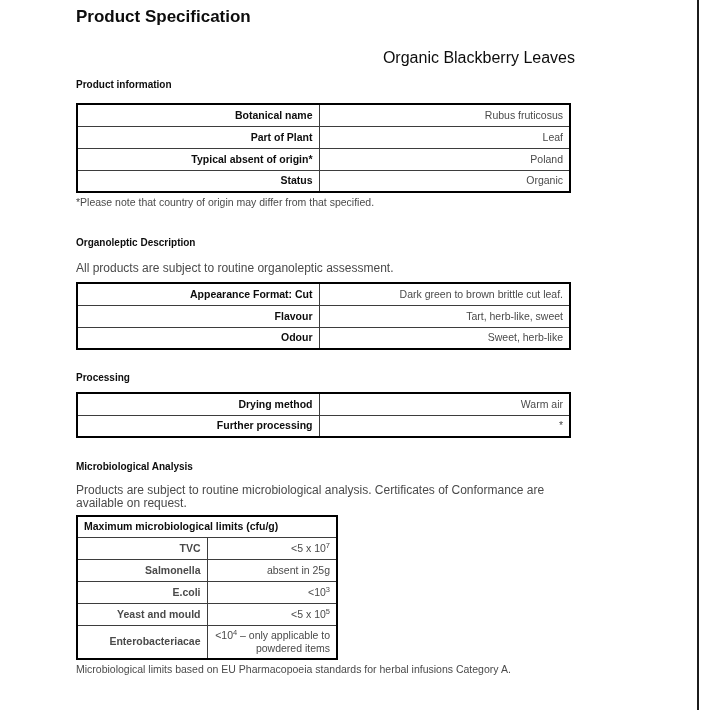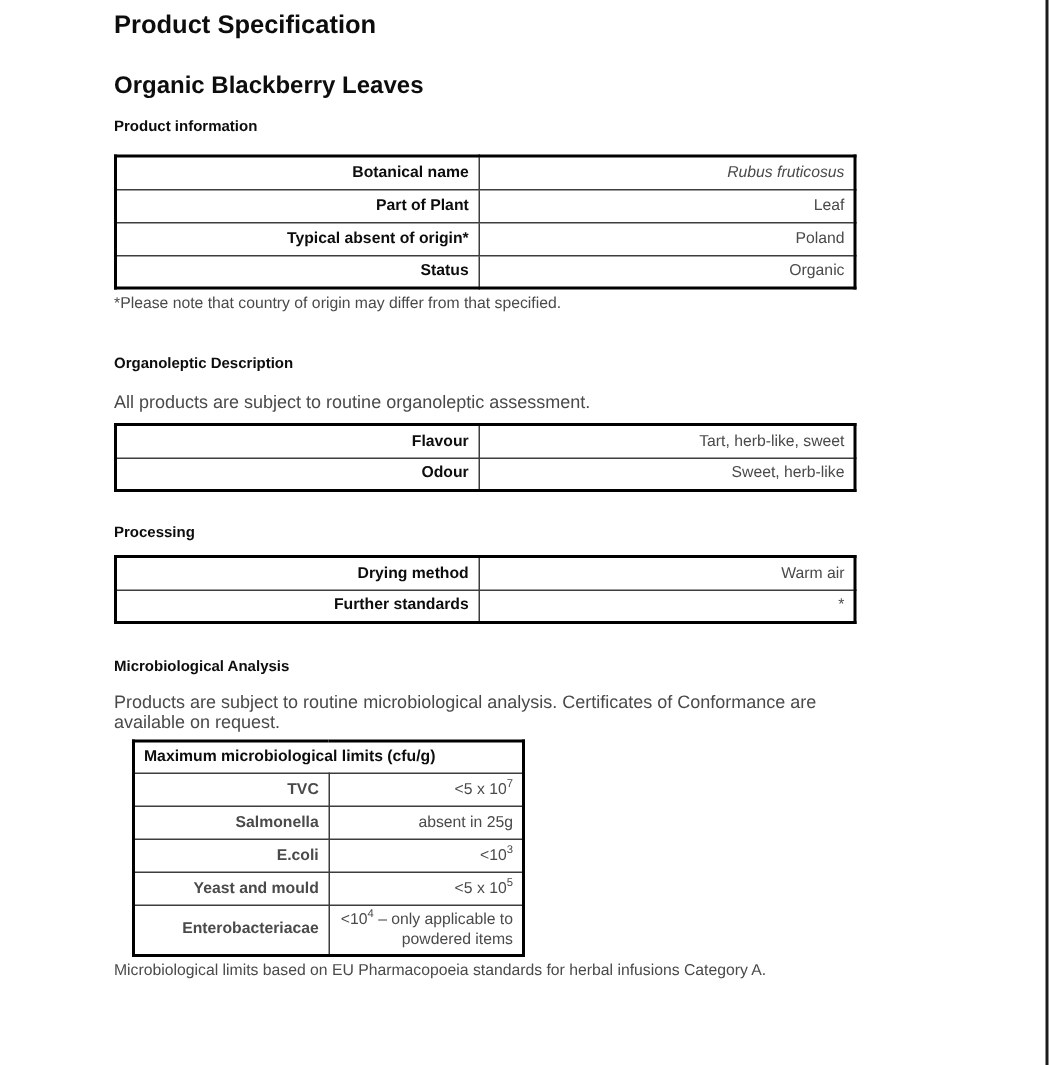--- a/index.html
+++ b/index.html
@@ -16,22 +16,22 @@
     position: absolute; top: 0; left: 697px;
     width: 2px; height: 710px; background: #1c1c1c;
   }
   .content { padding: 6px 0 0 76px; width: 575px; }
 
   .doc-title {
     font-size: 17px; font-weight: bold; color: #0d0d0d;
     margin: 0; line-height: 21px;
   }
   .product-title {
-    font-size: 16px; font-weight: bold; color: #0d0d0d;
-    margin: 21px 0 0 0; line-height: 20px;
+    font-size: 16px; font-weight: normal; color: #0d0d0d;
+    margin: 21px 0 0 0; line-height: 20px; text-align: right;
   }
   .section-heading {
     font-size: 10px; font-weight: bold; color: #0d0d0d;
     margin: 0; line-height: 15px;
   }
   #product-info-heading { margin-top: 9px; }
   #organoleptic-heading { margin-top: 26px; }
   #processing-heading   { margin-top: 20px; }
   #micro-heading        { margin-top: 21px; }
 
@@ -41,37 +41,37 @@
   }
   #micro-intro { margin-top: 10px; }
 
   table {
     border-collapse: collapse;
     border: 2px solid #000;
     table-layout: fixed;
     margin-top: 7px;
   }
   #product-info-table { margin-top: 11px; }
-  #micro-table { margin-top: 5px; margin-left: 12px; }
+  #micro-table { margin-top: 5px; }
 
   .kv-table { width: 495px; }
   .kv-table td:first-child { width: 242px; }
 
   td {
     border: 1px solid #3d3d3d;
     font-size: 10.5px;
     padding: 3px 6px;
     height: 22px;
     vertical-align: middle;
     line-height: 13px;
     text-align: right;
   }
   td.label { font-weight: bold; color: #0d0d0d; }
   td.value { color: #4a4a4a; }
-  td.italic { font-style: italic; }
+  td.italic { }
 
   .note {
     font-size: 10.5px; color: #4a4a4a; line-height: 13px;
     margin: 3px 0 0 0;
   }
 
   #micro-table { width: 262px; }
   #micro-table td:first-child { width: 130px; }
   #micro-table td.plain-label { font-weight: bold; color: #4a4a4a; }
   #micro-table th.span-header {
@@ -112,39 +112,43 @@
         </tr>
       </tbody>
     </table>
     <p class="note">*Please note that country of origin may differ from that specified.</p>
 
     <h3 class="section-heading" id="organoleptic-heading">Organoleptic Description</h3>
     <p class="intro">All products are subject to routine organoleptic assessment.</p>
     <table class="kv-table" id="organoleptic-table">
       <tbody>
         <tr>
+          <td class="label">Appearance Format: Cut</td>
+          <td class="value">Dark green to brown brittle cut leaf.</td>
+        </tr>
+        <tr>
           <td class="label">Flavour</td>
           <td class="value">Tart, herb-like, sweet</td>
         </tr>
         <tr>
           <td class="label">Odour</td>
           <td class="value">Sweet, herb-like</td>
         </tr>
       </tbody>
     </table>
 
     <h3 class="section-heading" id="processing-heading">Processing</h3>
     <table class="kv-table" id="processing-table">
       <tbody>
         <tr>
           <td class="label">Drying method</td>
           <td class="value">Warm air</td>
         </tr>
         <tr>
-          <td class="label">Further standards</td>
+          <td class="label">Further processing</td>
           <td class="value">*</td>
         </tr>
       </tbody>
     </table>
 
     <h3 class="section-heading" id="micro-heading">Microbiological Analysis</h3>
     <p class="intro" id="micro-intro">Products are subject to routine microbiological analysis. Certificates of Conformance are available on request.</p>
     <table id="micro-table">
       <tbody>
         <tr>

